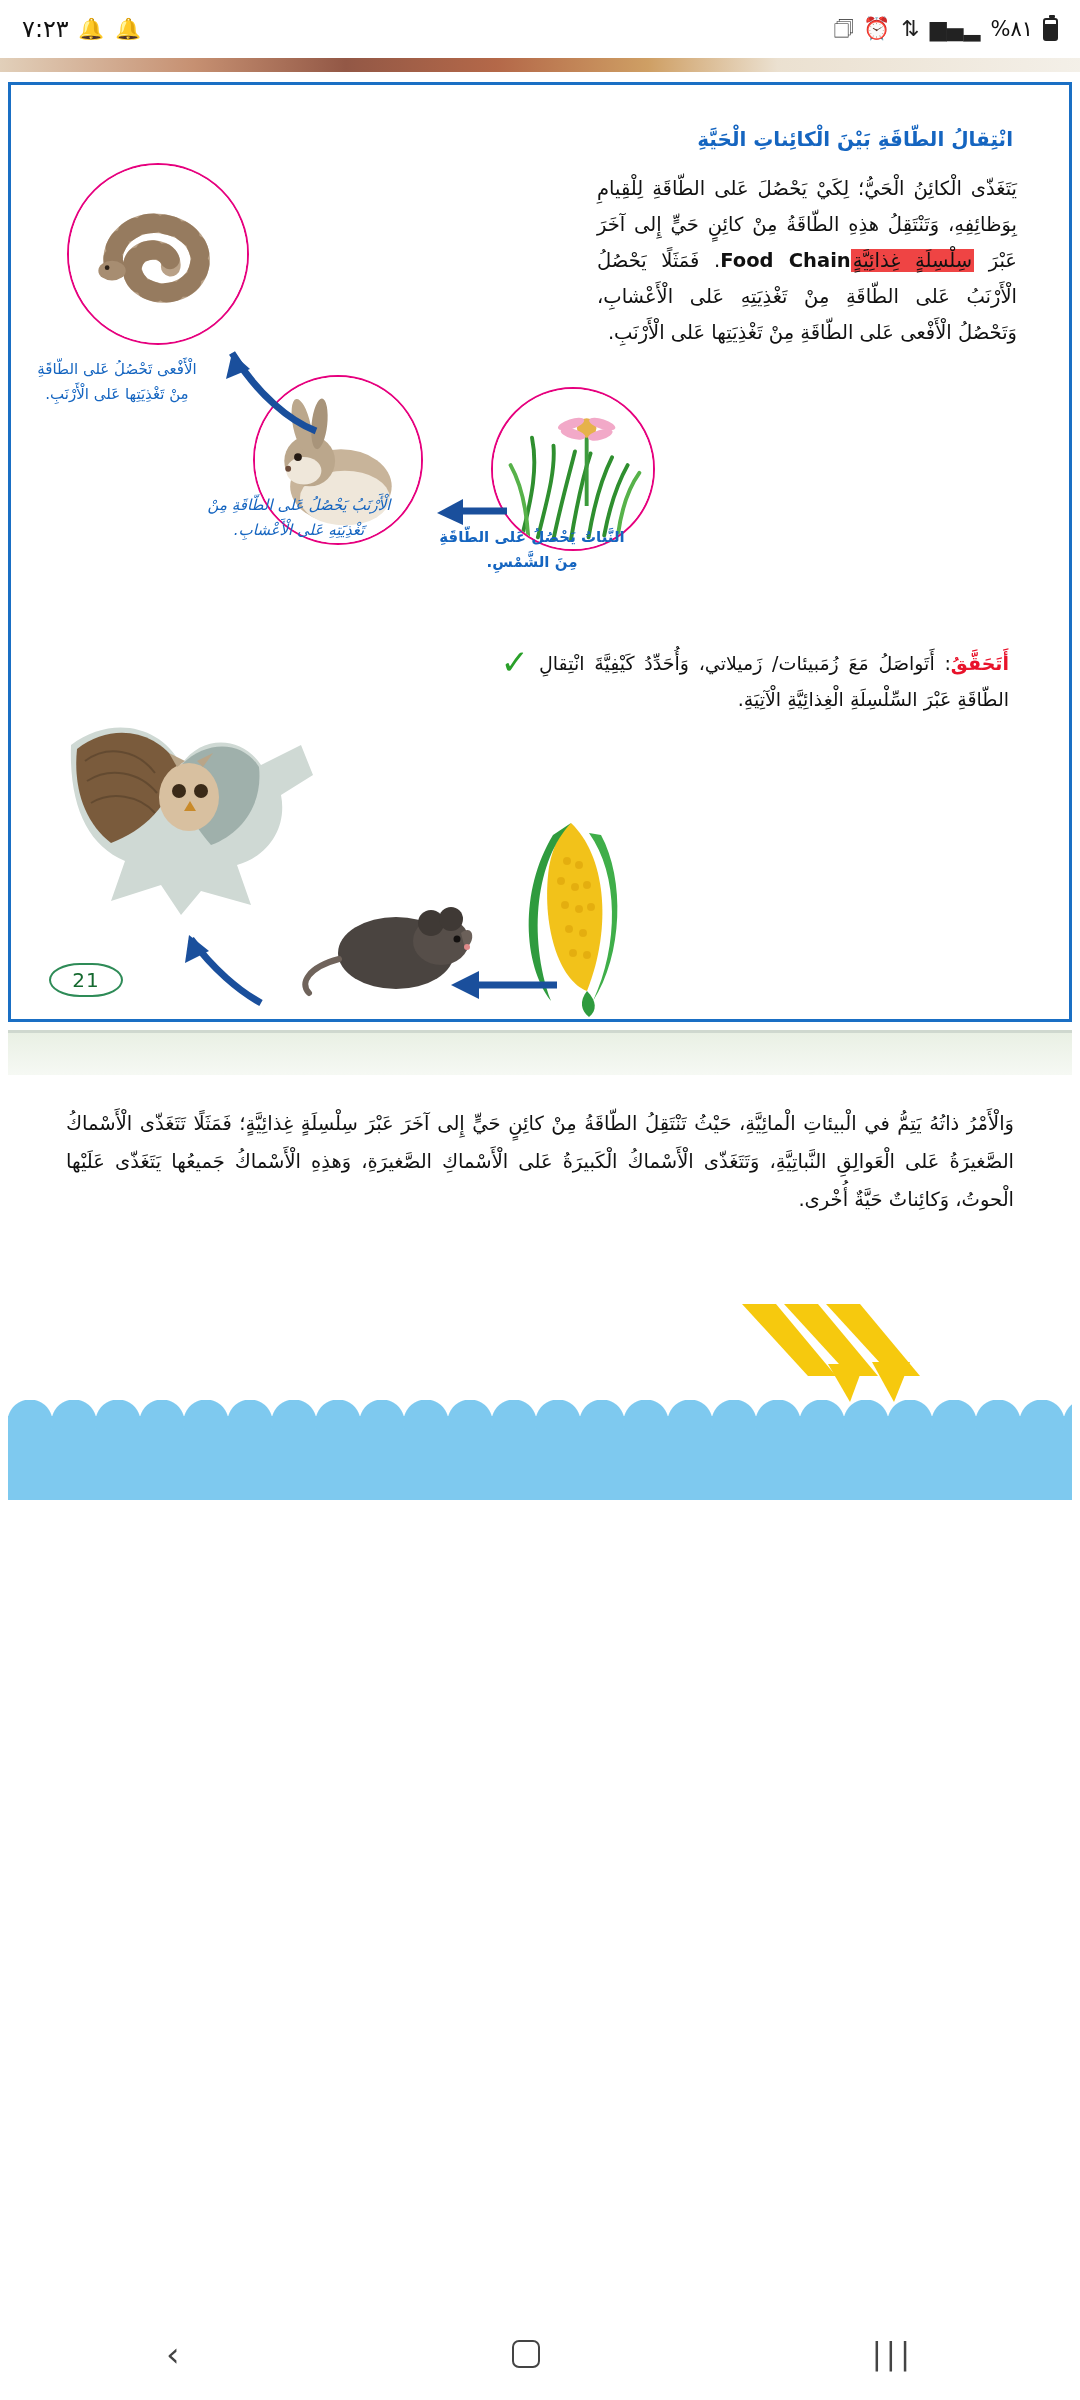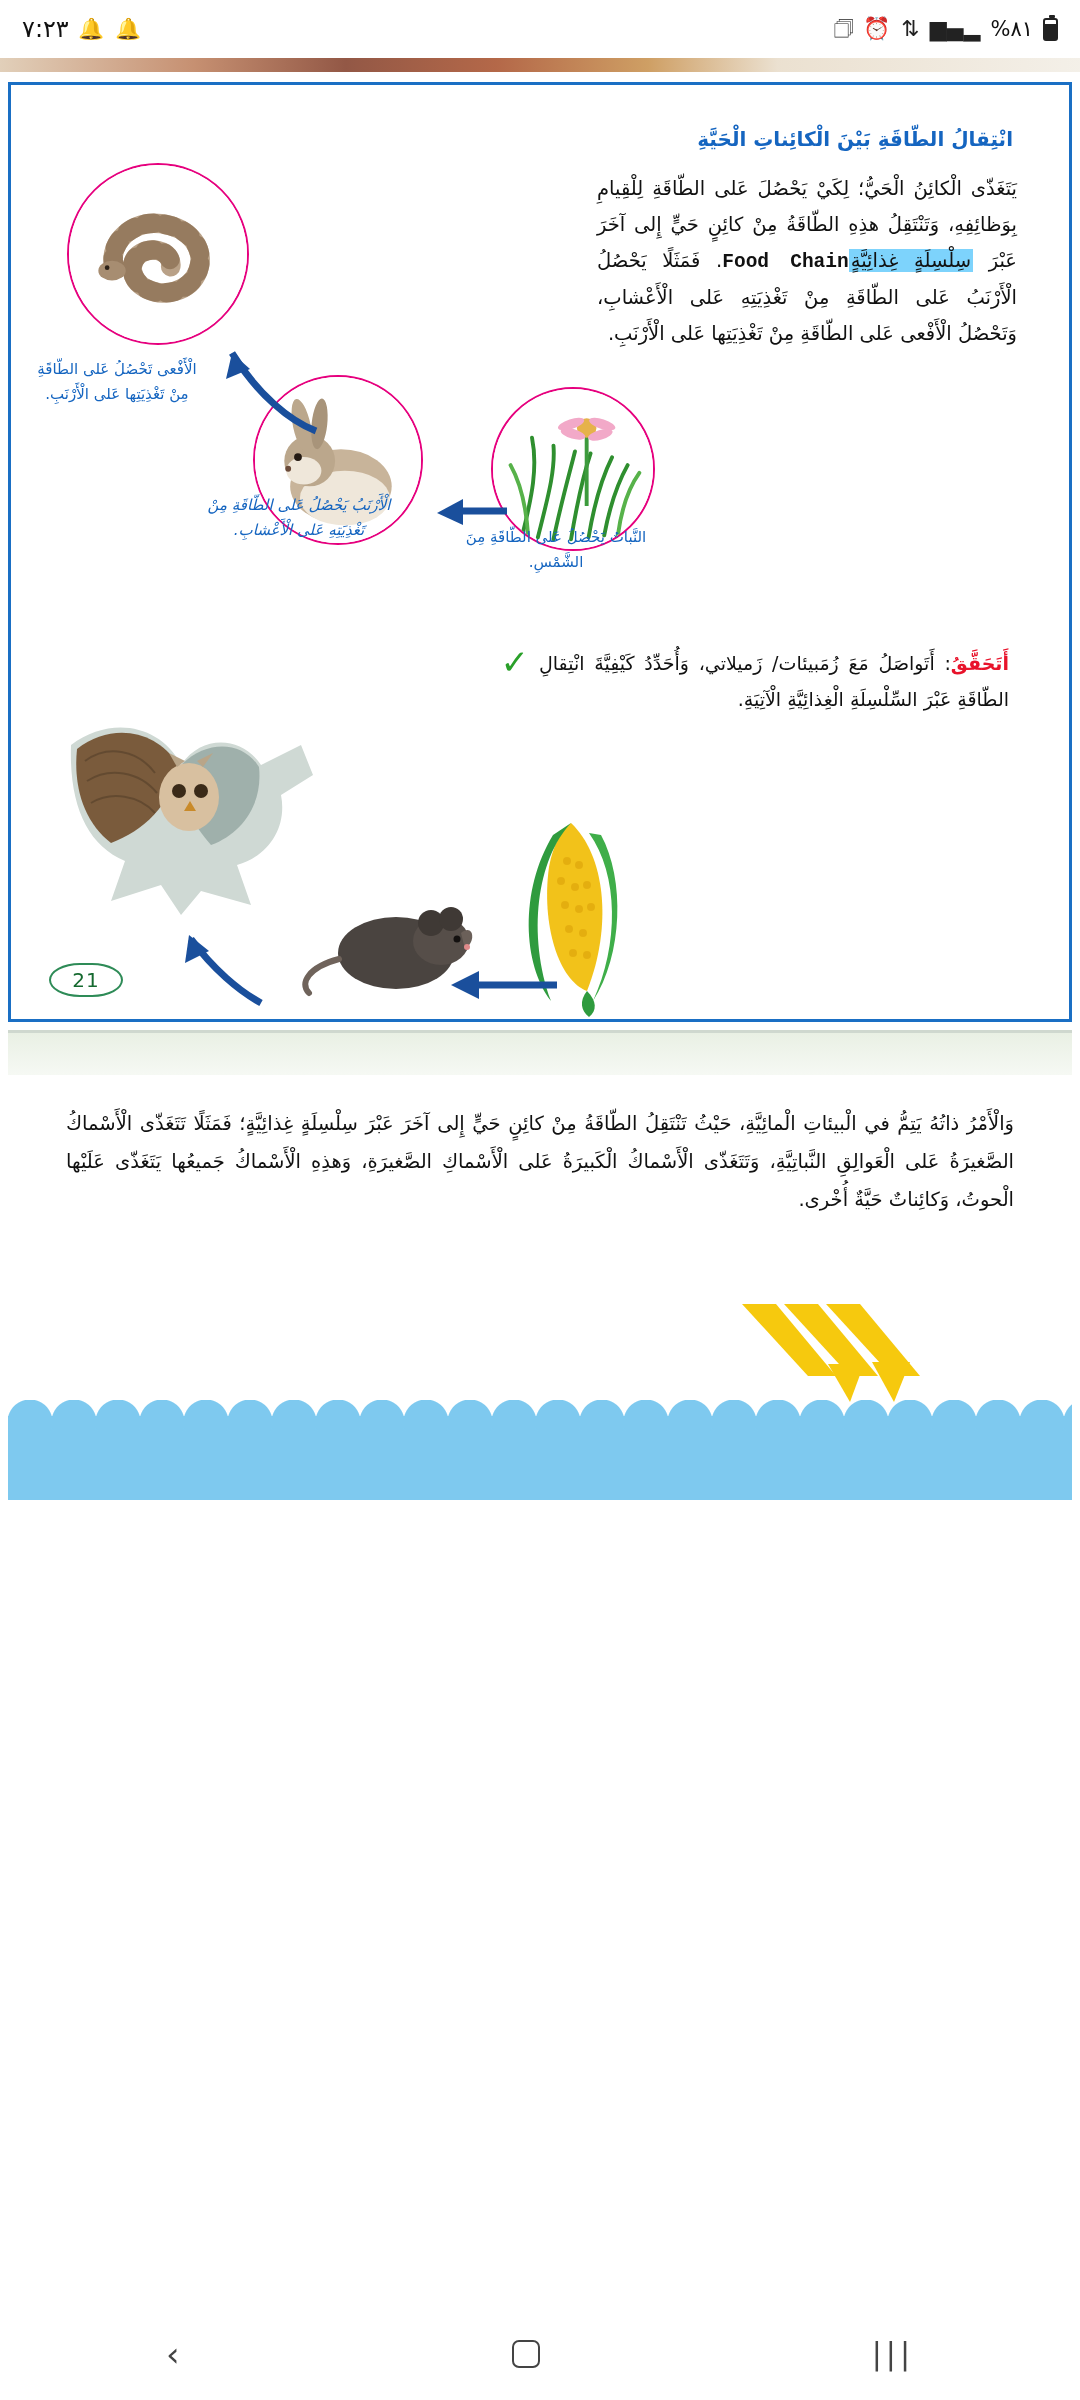--- a/index.html
+++ b/index.html
@@ -58,40 +58,40 @@
   .page-title {
     position: absolute; top: 42px; right: 56px;
     color: #1565c0; font-size: 20px; font-weight: bold;
     letter-spacing: 0px;
   }
   .body-text {
     position: absolute; top: 86px; right: 52px; width: 420px;
     font-size: 19.5px; line-height: 1.85; color: #111;
     text-align: justify;
   }
-  .hl { background: #7dd3fc; padding: 0 2px; }
-  .en { direction: ltr; unicode-bidi: isolate; font-weight: bold; font-family: Liberation Mono, monospace; }
+  .hl { background: #ef4444; padding: 0 2px; }
+  .en { direction: ltr; unicode-bidi: isolate; font-weight: bold; }
 
   
   .circle {
     position: absolute; border-radius: 50%;
     border: 2.5px solid #e6007e; overflow: hidden;
     background: #fff; display:flex; align-items:center; justify-content:center;
   }
   .c-snake { width: 182px; height: 182px; top: 78px; left: 56px; }
   .c-rabbit { width: 170px; height: 170px; top: 290px; left: 242px; }
   .c-plant  { width: 164px; height: 164px; top: 302px; left: 480px; }
 
   .cap {
     position: absolute; color: #1565c0; font-size: 15px; line-height: 1.65;
     text-align: center;
   }
   .cap-snake { top: 272px; left: 18px; width: 176px; }
   .cap-rabbit { top: 408px; left: 182px; width: 212px; font-style: italic; }
-  .cap-plant { top: 440px; left: 450px; width: 190px; }
+  .cap-plant { top: 440px; left: 426px; width: 190px; font-weight: bold; }
 
   .arrow { position: absolute; }
 
   
   .verify {
     position: absolute; top: 560px; right: 60px; width: 470px;
     font-size: 19px; line-height: 1.9; color: #111; text-align: justify;
   }
   .verify .label { color: #e8132b; font-weight: bold; }
   .check {

